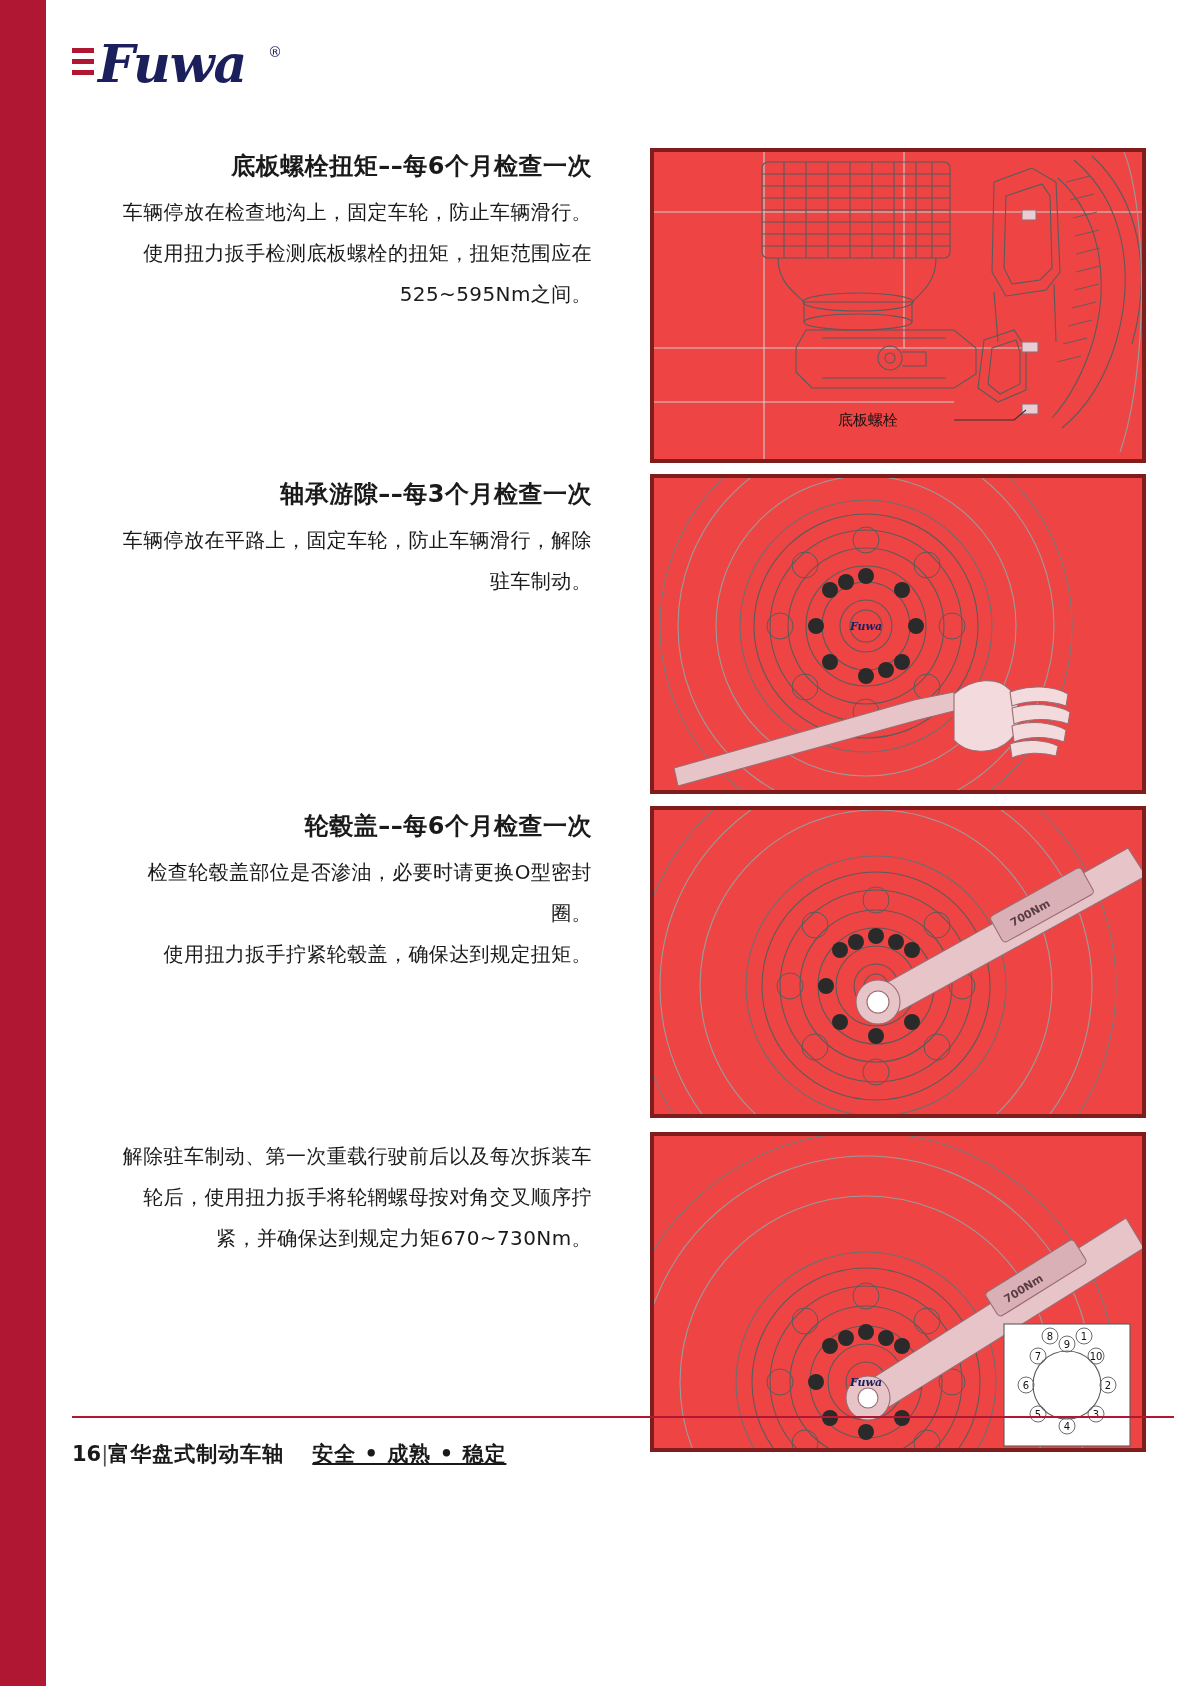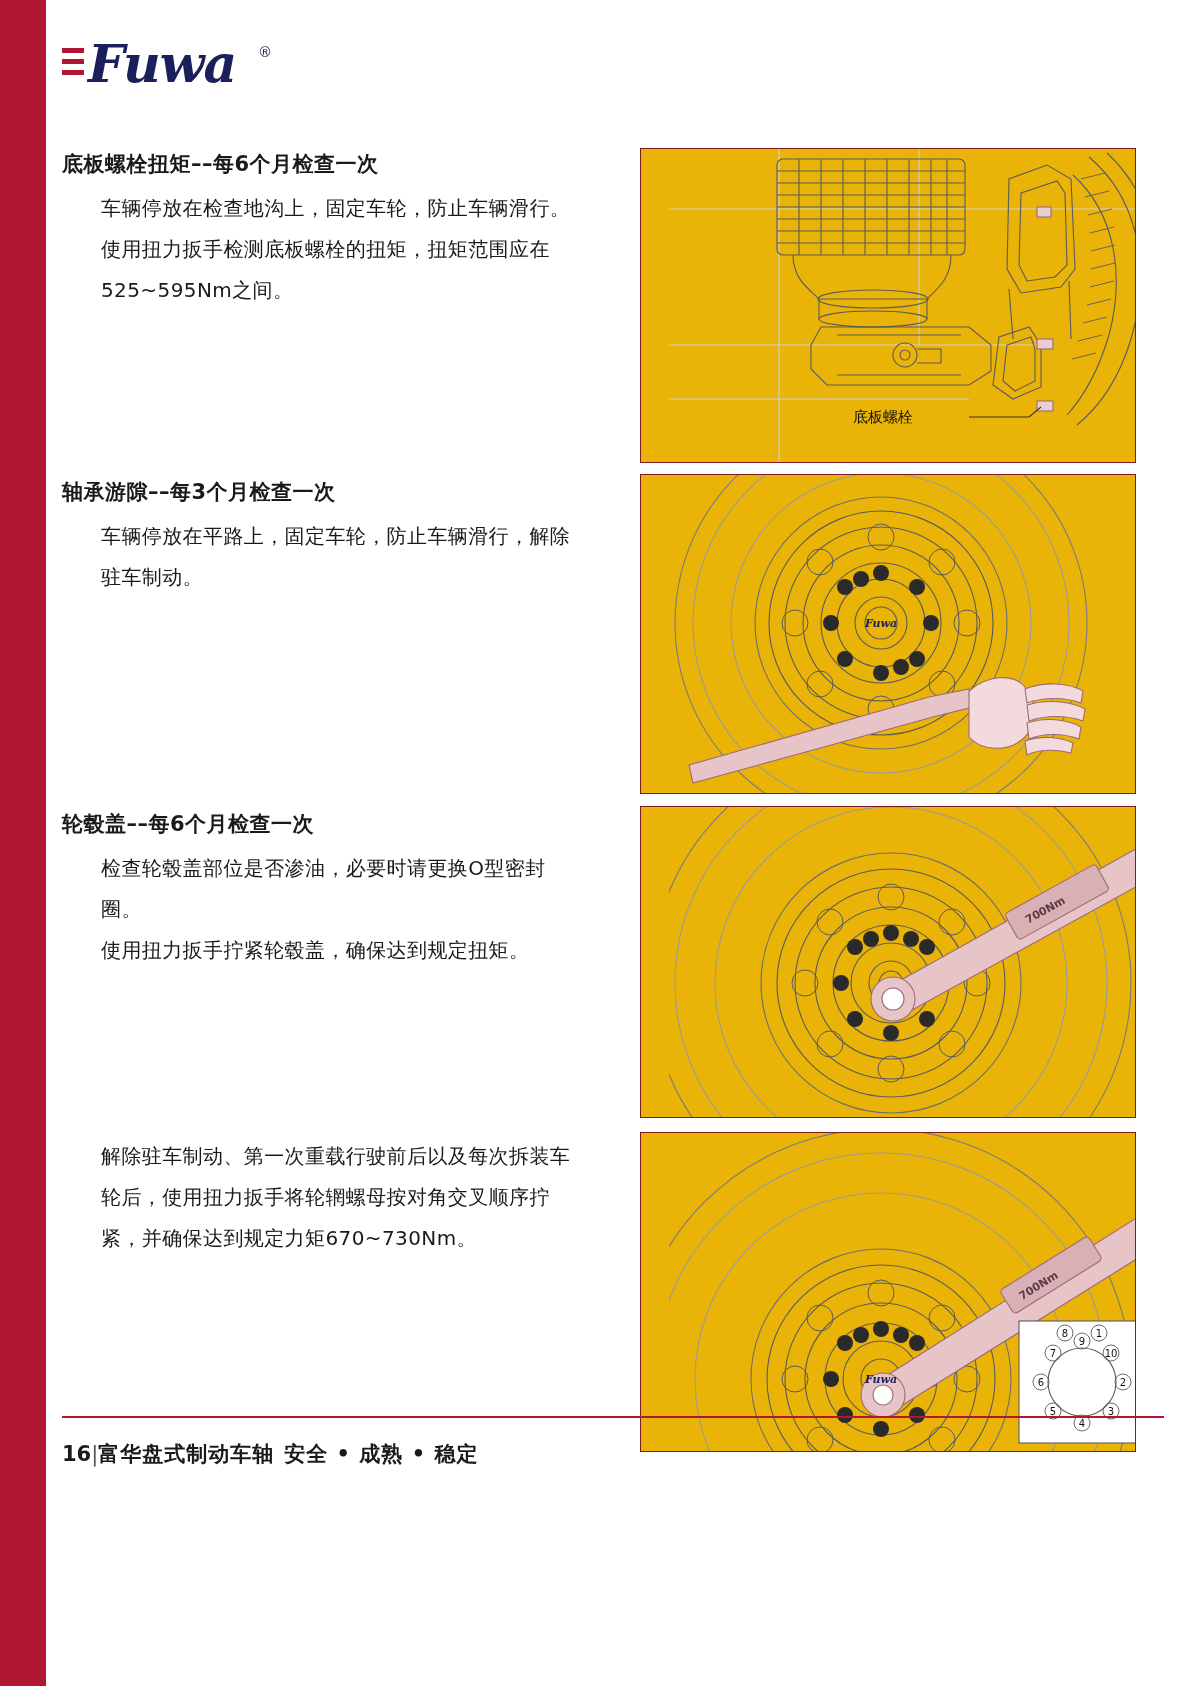--- a/index.html
+++ b/index.html
@@ -16,22 +16,22 @@
   
   .left-bar {
     position: absolute;
     left: 0; top: 0;
     width: 46px; height: 1686px;
     background: #b01733;
   }
 
   .page {
     position: absolute;
-    left: 36px; top: 0;
-    width: 1154px; height: 1504px;
+    left: 46px; top: 0;
+    width: 1154px; height: 1504px; text-align: right;
   }
 
   
   .logo-wrap {
     position: absolute;
     left: 26px; top: 32px;
     width: 240px; height: 66px;
   }
   .logo-bars {
     position: absolute; left: 0; top: 10px;
@@ -58,41 +58,40 @@
     position: absolute;
     left: 196px; top: 12px;
     font-size: 14px;
     color: #1b1f5b;
   }
 
   
   .section { position: absolute; }
   .sec-text { position: absolute; left: 26px; width: 520px; }
   .sec-title {
-    font-size: 21px;
+    font-size: 24px;
     font-weight: bold;
     color: #1a1a1a;
     margin-bottom: 10px;
     letter-spacing: 0.5px;
   }
   .sec-body {
     font-size: 20px;
     color: #1a1a1a;
     line-height: 41px;
     letter-spacing: 0.4px;
     margin-left: 39px;
   }
   .sec-body p { margin: 0; }
 
   .figure {
     position: absolute;
-    border: 1px solid #7f1d1d;
-    background: #eab308;
+    border: 4px solid #7f1d1d;
+    background: #ef4444;
     overflow: hidden;
-    padding-left: 28px;
   }
   .figure svg { display: block; }
 
   
   .footer-rule {
     position: absolute;
     left: 26px; bottom: 86px;
     width: 1102px; height: 2px;
     background: #b01733;
   }
@@ -100,21 +99,21 @@
     position: absolute;
     left: 26px; bottom: 36px;
     display: flex;
     align-items: center;
     font-size: 21px;
     color: #1a1a1a;
   }
   .footer .pageno { font-weight: bold; }
   .footer .sep { color: #555; }
   .footer .ftitle { font-weight: bold; letter-spacing: 1px; }
-  .footer .fslogan { font-weight: bold; letter-spacing: 1px; margin-left: 10px; }
+  .footer .fslogan { font-weight: bold; letter-spacing: 1px; margin-left: 28px; text-decoration: underline; }
 
   .cap-label {
     font-size: 15px;
     fill: #111;
     font-family: "DejaVu Sans", "Liberation Sans", sans-serif;
   }
 </style>
 </head>
 <body>
 

